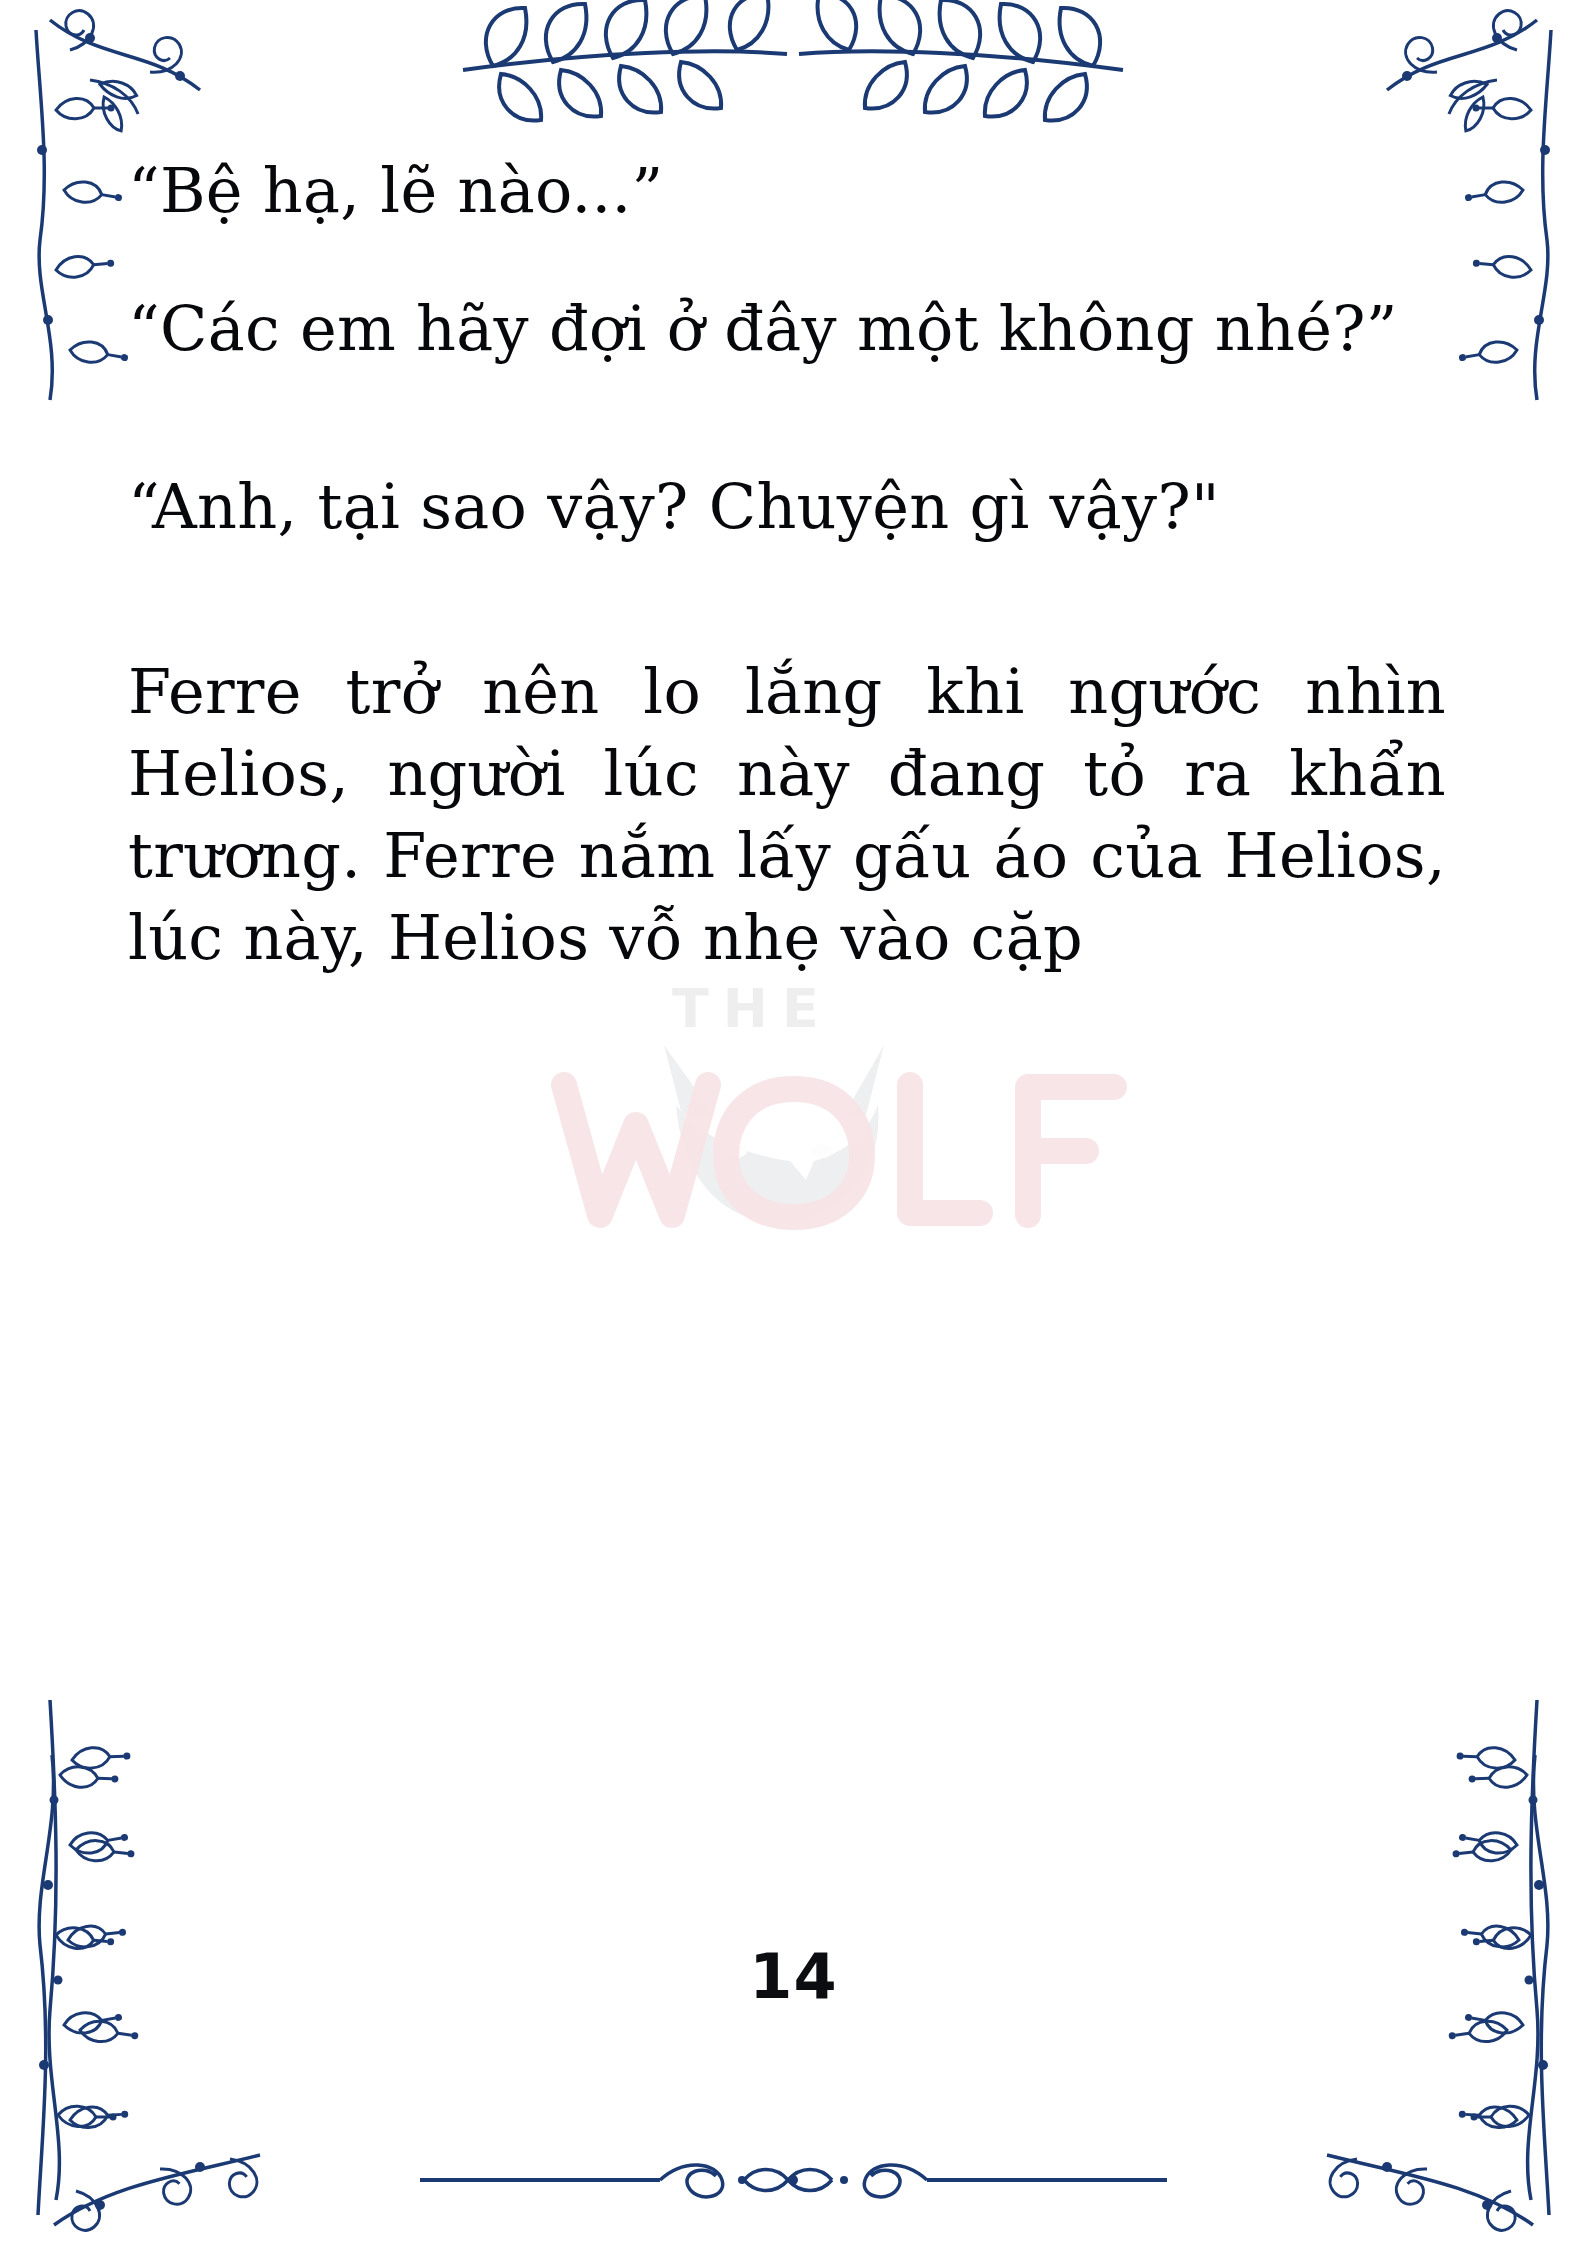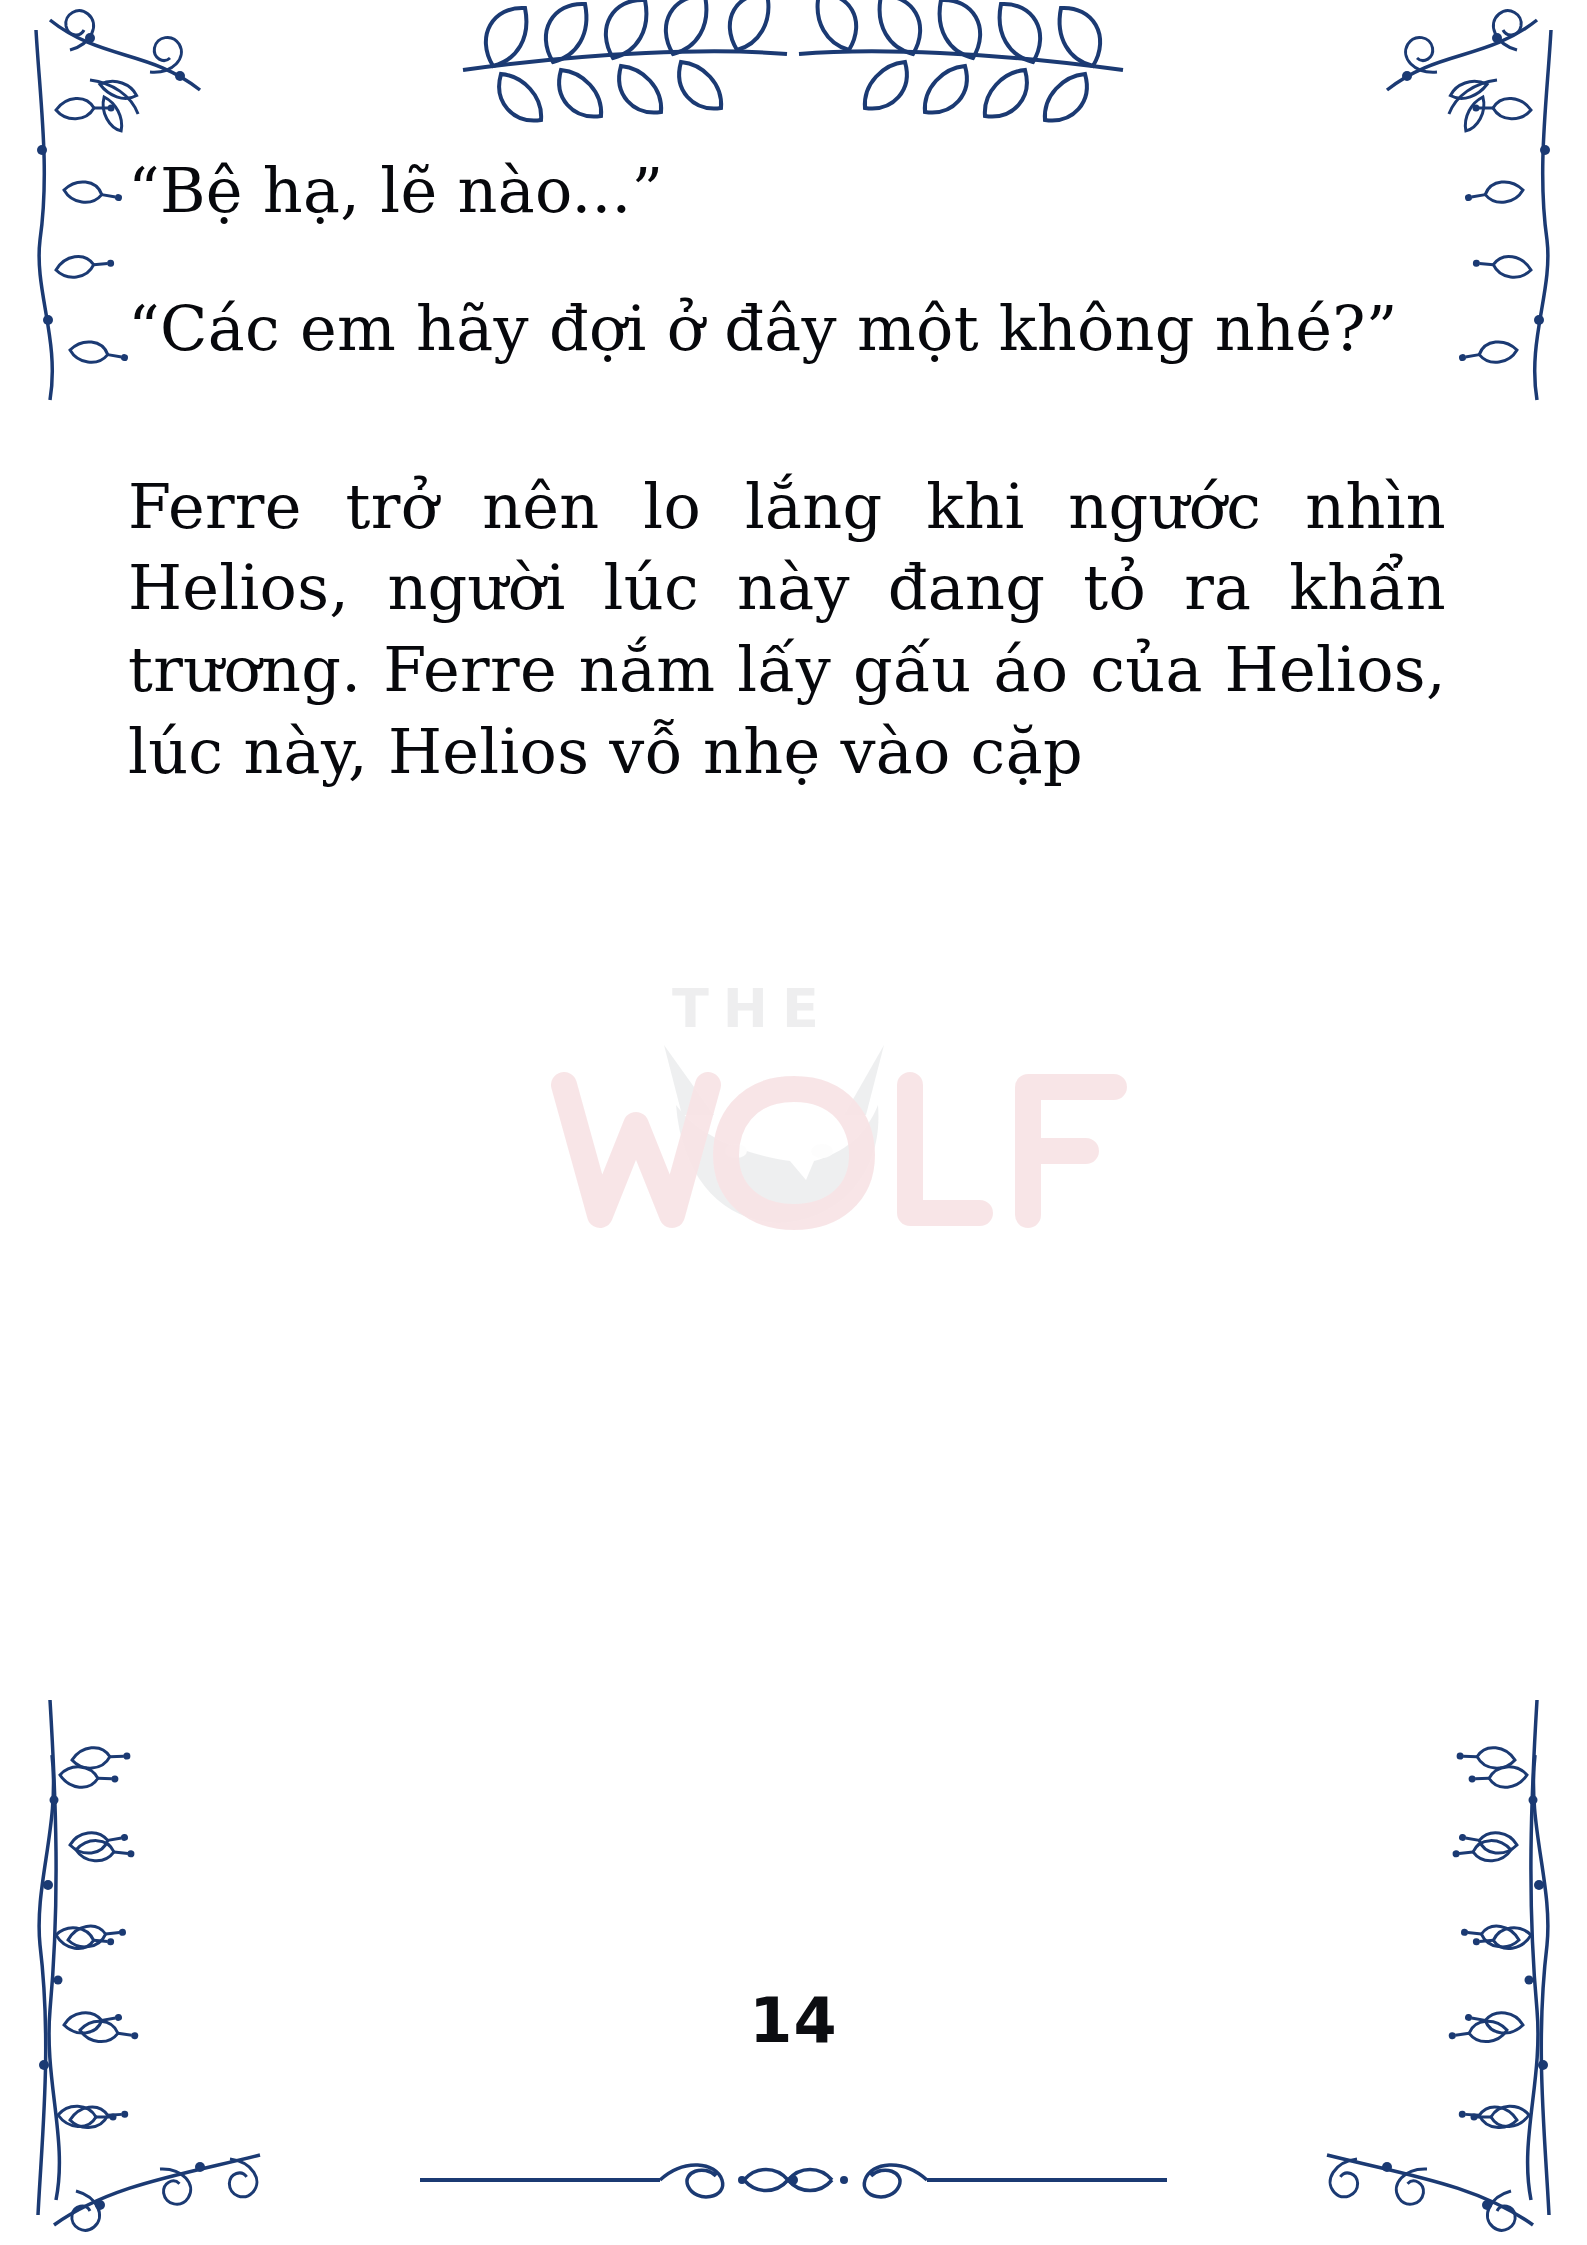--- a/index.html
+++ b/index.html
@@ -58,21 +58,21 @@
     text-align-last: left;
   }
   .gap-lg { margin-bottom: 96px; }
   .gap-xl { margin-bottom: 104px; }
 
   
   .page-number {
     position: absolute;
     left: 0;
     right: 0;
-    top: 1984px;
+    top: 1940px;
     text-align: center;
     font-family: "DejaVu Sans", "Liberation Sans", sans-serif;
     font-weight: 700;
     font-size: 62px;
     color: #0c0d11;
     letter-spacing: 1px;
   }
 
   
   .bottom-rule {
@@ -327,20 +327,21 @@
 
     <g fill="#b9bcc0" opacity="0.8" font-family="DejaVu Sans, sans-serif" font-size="54" font-weight="bold" letter-spacing="14">
       <text x="258" y="62">THE</text>
     </g>
   </svg>
 </div>
 
 <main class="page-text">
   <p class="para">“Bệ hạ, lẽ nào...”</p>
   <p class="para gap-lg">“Các em hãy đợi ở đây một không nhé?”</p>
+  <p class="para gap-xl">“Anh, tại sao vậy? Chuyện gì vậy?"</p>
   <p class="para justify">Ferre trở nên lo lắng khi ngước nhìn Helios, người lúc này đang tỏ ra khẩn trương. Ferre nắm lấy gấu áo của Helios, lúc này, Helios vỗ nhẹ vào cặp</p>
 </main>
 
 <div class="page-number">14</div>
 
 <div class="bottom-rule">
   <svg viewBox="0 0 1587 80" preserveAspectRatio="none" xmlns="http://www.w3.org/2000/svg">
     <path d="M420,30 L660,30" stroke="#1b3a73" stroke-width="4" fill="none"></path>
     <path d="M1167,30 L927,30" stroke="#1b3a73" stroke-width="4" fill="none"></path>
     <g fill="none" stroke="#1b3a73" stroke-width="3.5">

